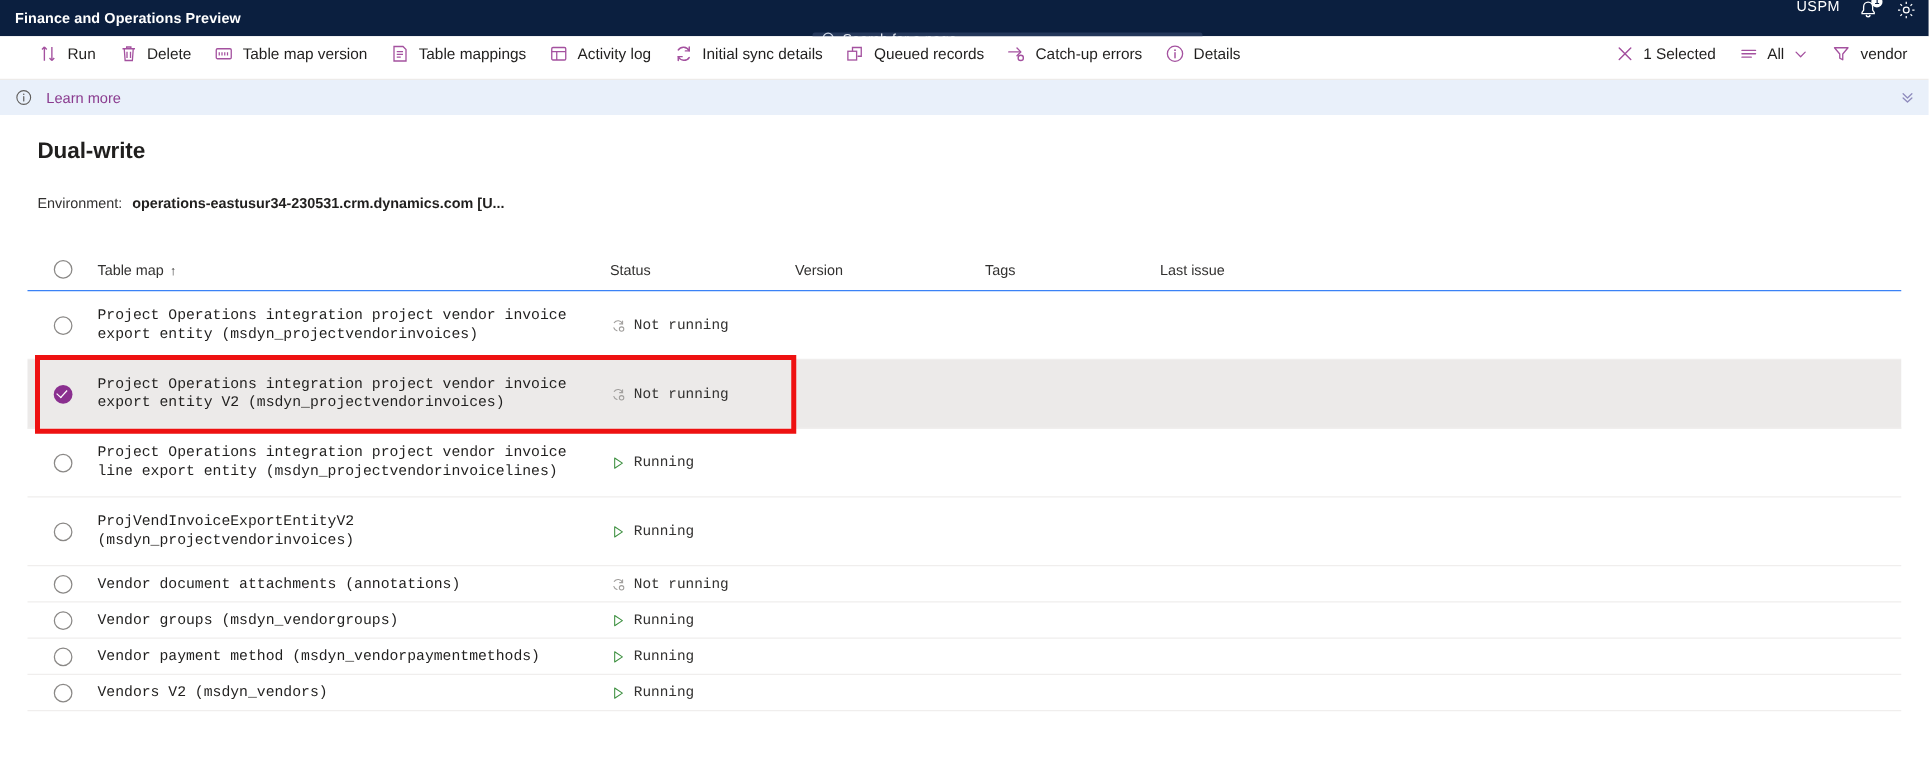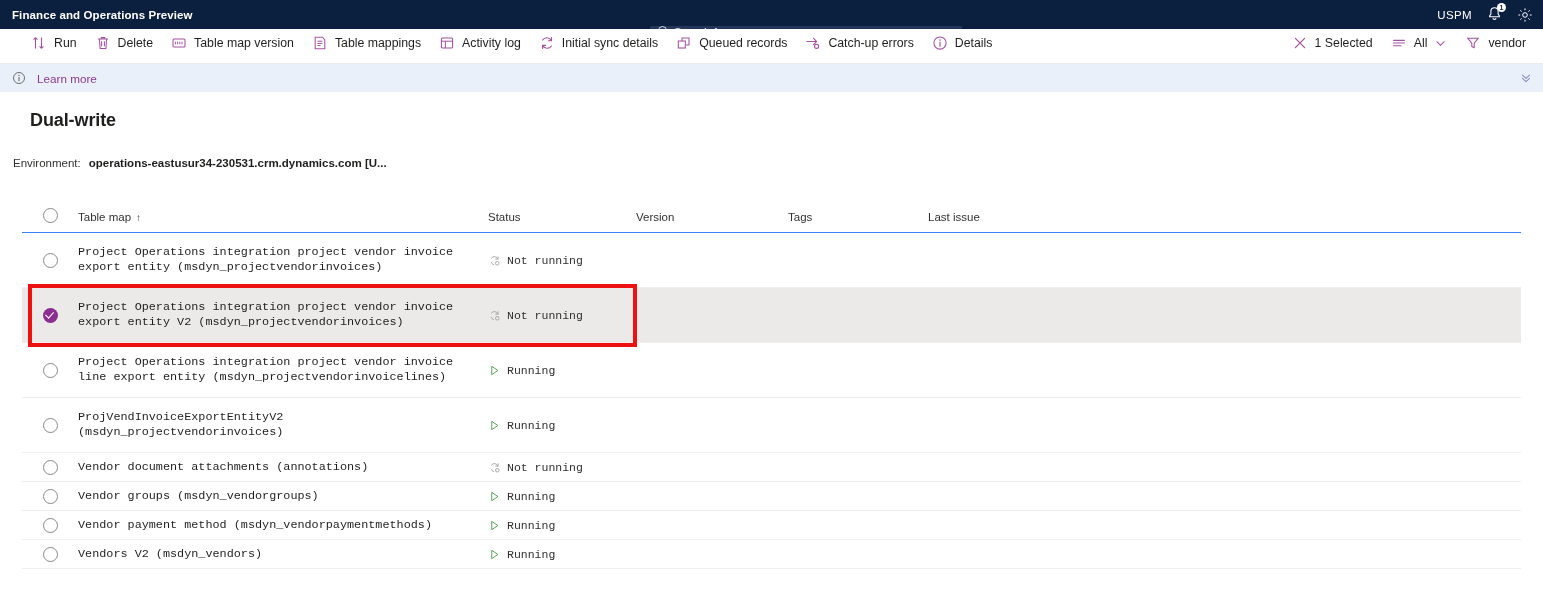--- a/index.html
+++ b/index.html
@@ -69,21 +69,20 @@
     font-size: 11.5px;
     color: #dfe5ef;
     white-space: nowrap;
   }
   .topbar-right {
     position: absolute;
     right: 10px;
     top: 0;
     height: 29px;
     display: flex;
-    align-items: center;
     gap: 14px;
     margin-left: 12px;
   }
   .user-initials {
     font-size: 11.5px;
     color: #ffffff;
     letter-spacing: 0.4px;
   }
   .bell-wrap {
     position: relative;
@@ -174,21 +173,21 @@
     background: #ffffff;
   }
   .page-title {
     font-size: 18px;
     font-weight: bold;
     color: #201f1e;
     padding: 18px 0 0 30px;
     letter-spacing: -0.1px;
   }
   .env-line {
-    padding: 26px 0 0 13px;
+    padding: 26px 0 0 30px;
     display: flex;
     align-items: baseline;
     white-space: nowrap;
   }
   .env-label {
     font-size: 11.5px;
     color: #323130;
   }
   .env-value {
     font-size: 11.5px;

